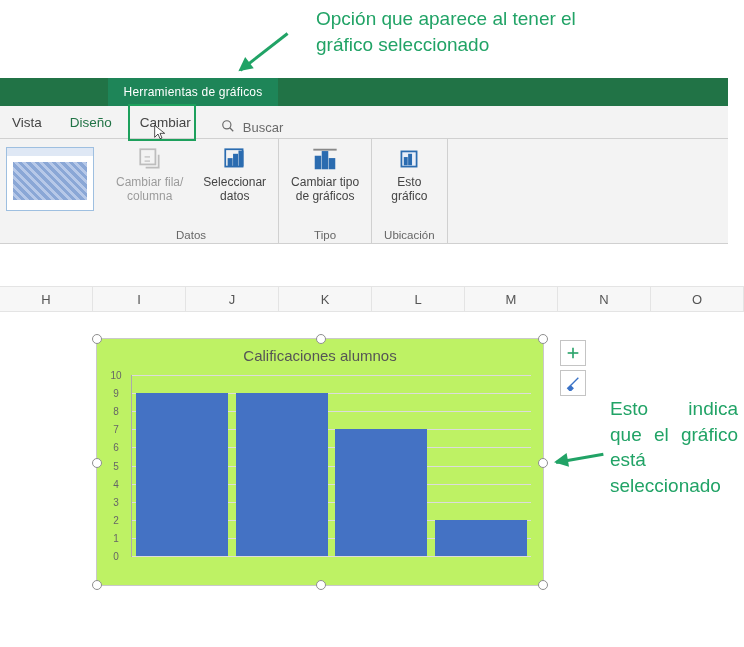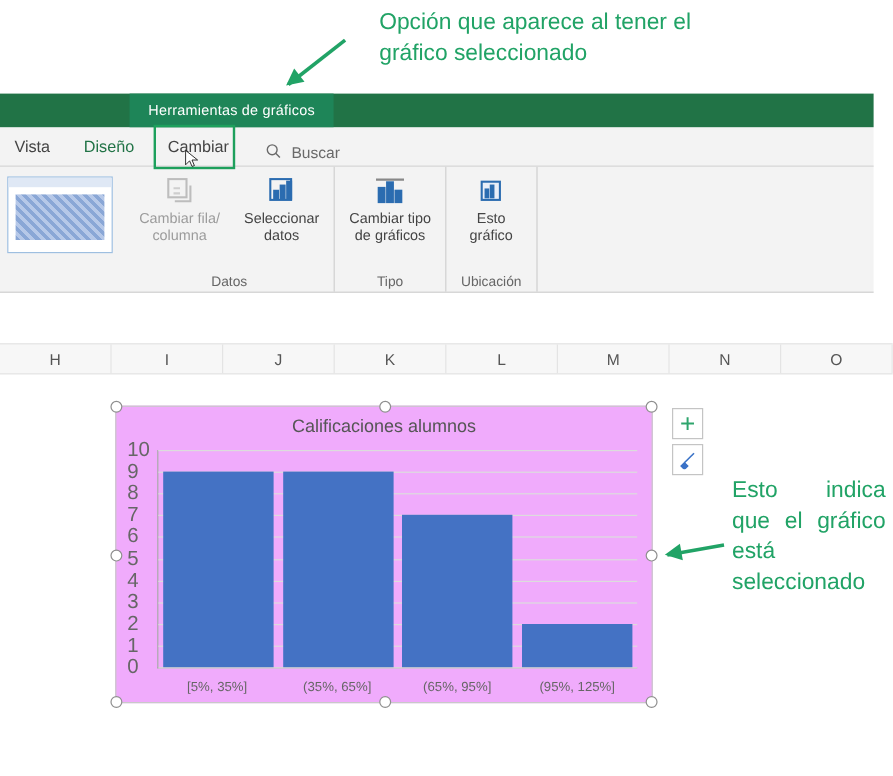--- a/index.html
+++ b/index.html
@@ -78,34 +78,34 @@
   
   .col-headers{
     position:absolute;left:0;right:0;top:286px;height:24px;
     display:flex;background:#f7f7f7;border-top:1px solid #e4e4e4;border-bottom:1px solid #e4e4e4;
     font-size:13px;color:#555;
   }
   .col-headers .col{flex:1;display:flex;align-items:center;justify-content:center;border-right:1px solid #e4e4e4}
   
   .chart-shell{
     position:absolute;left:96px;top:338px;width:446px;height:246px;
-    border:1px solid #c9c9c9;background:#f0abfc;
+    border:1px solid #c9c9c9;background:#bef264;
   }
   .handle{position:absolute;width:8px;height:8px;border:1px solid var(--handle);background:#fff;border-radius:50%}
   .handle.h1{left:-5px;top:-5px}.handle.h2{left:calc(50% - 4px);top:-5px}.handle.h3{right:-5px;top:-5px}
   .handle.h4{left:-5px;top:calc(50% - 4px)}.handle.h5{right:-5px;top:calc(50% - 4px)}
   .handle.h6{left:-5px;bottom:-5px}.handle.h7{left:calc(50% - 4px);bottom:-5px}.handle.h8{right:-5px;bottom:-5px}
   .chart-title{text-align:center;font-size:15px;color:#555;padding:8px 0 4px}
   .plot{
     position:absolute;left:34px;right:12px;top:36px;bottom:28px;
     border-left:1px solid #aaa;border-bottom:1px solid #aaa;
   }
   .glines{position:absolute;inset:0}
   .gline{position:absolute;left:0;right:0;height:0;border-top:1px solid var(--grid)}
-  .ytick{position:absolute;right:100%;margin-right:6px;font-size:17px;color:#666;transform:translateY(-50%);width:20px;text-align:left}
+  .ytick{position:absolute;right:100%;margin-right:6px;font-size:10px;color:#666;transform:translateY(-50%);width:20px;text-align:center}
   .bars{position:absolute;inset:0;display:flex;align-items:flex-end}
   .bar-slot{flex:1;display:flex;justify-content:center;align-items:flex-end;height:100%}
   .bar{width:92%;background:var(--bar)}
   .xlabels{position:absolute;left:34px;right:12px;bottom:6px;display:flex}
   .xlabels .xl{flex:1;text-align:center;font-size:11px;color:#666}
   
   .side-btn{
     position:absolute;width:24px;height:24px;border:1px solid #c4c4c4;background:#fff;
     display:flex;align-items:center;justify-content:center;cursor:pointer;
   }
@@ -279,26 +279,20 @@
           <div class="bar" style="height: 90%;"></div>
         </div>
         <div class="bar-slot">
           <div class="bar" style="height: 70%;"></div>
         </div>
         <div class="bar-slot">
           <div class="bar" style="height: 20%;"></div>
         </div>
       </div>
   </div>
-  <div class="xlabels" id="xlabels">
-      <div class="xl">[5%, 35%]</div>
-      <div class="xl">(35%, 65%]</div>
-      <div class="xl">(65%, 95%]</div>
-      <div class="xl">(95%, 125%]</div>
-    </div>
 </div>
 
 <div class="side-btn plus">
   <svg width="16" height="16" viewBox="0 0 24 24" stroke="#2ea56d" stroke-width="2.5">
       <line x1="12" y1="4" x2="12" y2="20"></line>
       <line x1="4" y1="12" x2="20" y2="12"></line>
     </svg>
 
 </div>
 <div class="side-btn brush">

